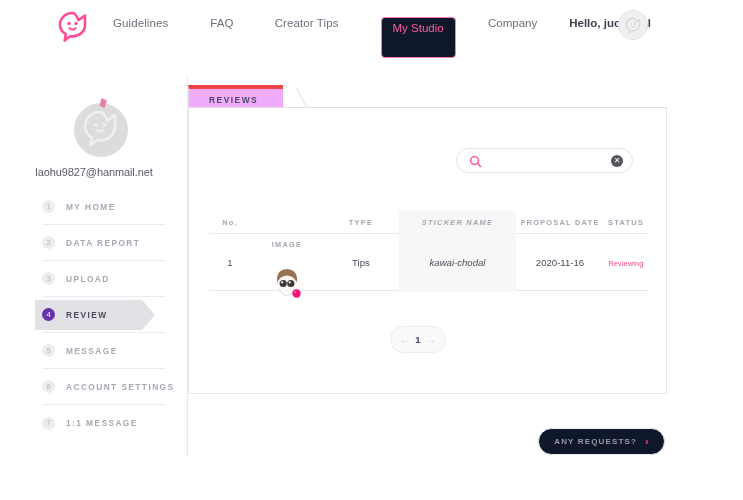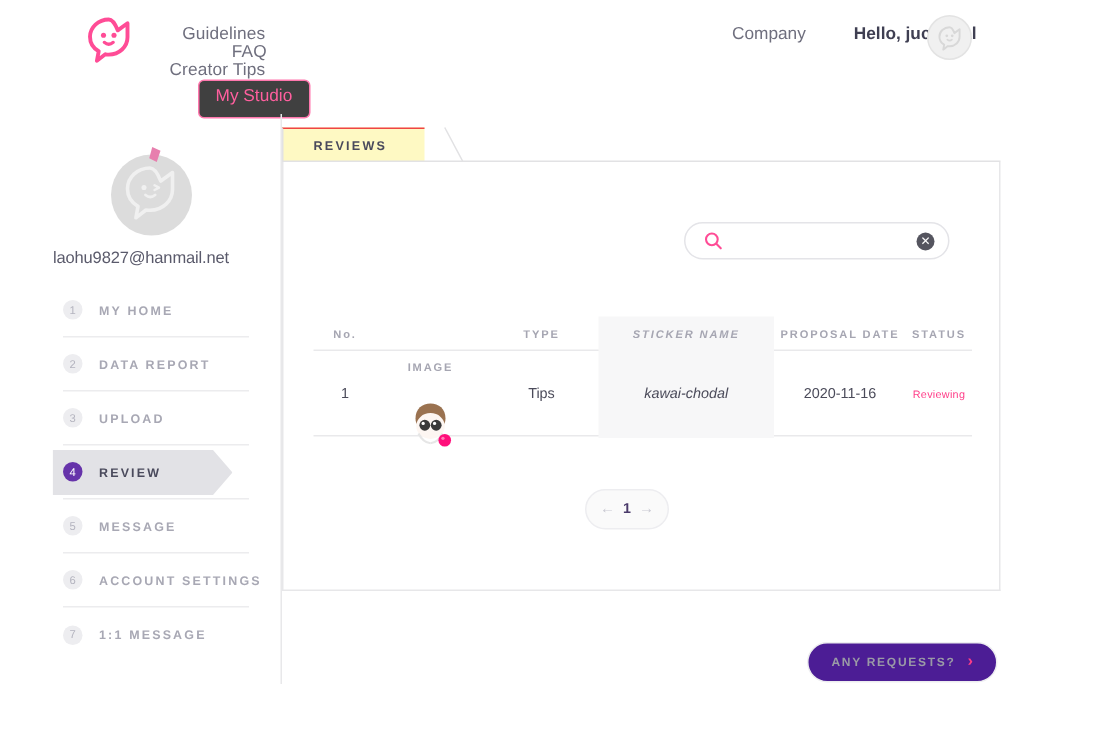--- a/index.html
+++ b/index.html
@@ -14,31 +14,31 @@
   
   .nav {
     position: absolute; left: 0; top: 0; width: 743px; height: 53px;
     background: #fff;
   }
   .logo {
     position: absolute; left: 55px; top: 9px; width: 36px; height: 36px;
   }
   .nav-links {
     position: absolute; left: 113px; top: 17px;
-    display: flex; align-items: flex-end; gap: 0; flex-direction: column;
+    display: flex; align-items: flex-start; gap: 12px;
   }
   .nav-link {
     font-size: 11.5px; color: #6f6f7e; letter-spacing: .1px;
     margin-right: 30px; white-space: nowrap; cursor: pointer;
   }
   .nav-link.faq { margin-right: 29px; }
   .studio-btn {
     border: 1px solid #ff77ad; border-radius: 4px;
-    padding: 5px 11px 7px; font-size: 11.5px; color: #ff5f9e;
-    background: #404040; cursor: pointer; white-space: nowrap;
+    padding: 5px 11px 22px; font-size: 11.5px; color: #ff5f9e;
+    background: #0f172a; cursor: pointer; white-space: nowrap;
     line-height: 1;
   }
   .nav-right {
     position: absolute; right: 92px; top: 17px;
     display: flex; align-items: center;
   }
   .nav-company { font-size: 11.5px; color: #6f6f7e; margin-right: 32px; cursor: pointer; }
   .nav-hello { font-size: 11.5px; color: #3f3f52; font-weight: bold; white-space: nowrap; }
   .nav-hello .uname { font-weight: bold; }
   .nav-avatar {
@@ -86,21 +86,21 @@
   .menu-item.active .menu-num {
     background: #6633aa; color: #fff; position: relative; z-index: 1;
   }
   .menu-item.active .menu-label { color: #4a4a5c; position: relative; z-index: 1; }
 
   
   .content { position: absolute; left: 188px; top: 85px; width: 500px; }
   .tab-bar { position: relative; height: 23px; }
   .tab {
     position: absolute; left: 0; top: 0; width: 95px; height: 23px;
-    background: #fef9c3; border-top: 1px solid #ef4444; border-left: 1px solid #e2e2e4;
+    background: #f0abfc; border-top: 4px solid #ef4444; border-left: 1px solid #e2e2e4;
   }
   .tab::after {
     content: ""; position: absolute; right: -14px; top: -1px;
     width: 1px; height: 28px; background: #e2e2e4;
     transform: rotate(-28deg); transform-origin: top;
   }
   .tab-label {
     position: absolute; left: 20px; top: 6px;
     font-size: 8.4px; letter-spacing: 1.5px; color: #4a4a5c; font-weight: bold;
   }
@@ -166,21 +166,21 @@
     display: flex; align-items: center; justify-content: space-between;
     padding: 0 9px;
   }
   .pg-arrow { color: #c9c9d2; font-size: 10px; cursor: pointer; line-height: 1; }
   .pg-num { color: #4a3a6a; font-size: 9.5px; font-weight: bold; cursor: pointer; }
 
   
   .req-btn {
     position: absolute; left: 538px; top: 428px;
     width: 127px; height: 27px; border-radius: 14px;
-    background: #4c1d95; border: 1px solid #ededf0; cursor: pointer;
+    background: #0f172a; border: 1px solid #ededf0; cursor: pointer;
     display: flex; align-items: center; justify-content: center; gap: 8px;
   }
   .req-label { font-size: 8px; letter-spacing: 1.15px; color: #9a9aa6; font-weight: bold; }
   .req-chev { color: #ff3d88; font-size: 11px; font-weight: bold; line-height: 1; }
 </style>
 </head>
 <body>
 
 <div class="nav">
 

